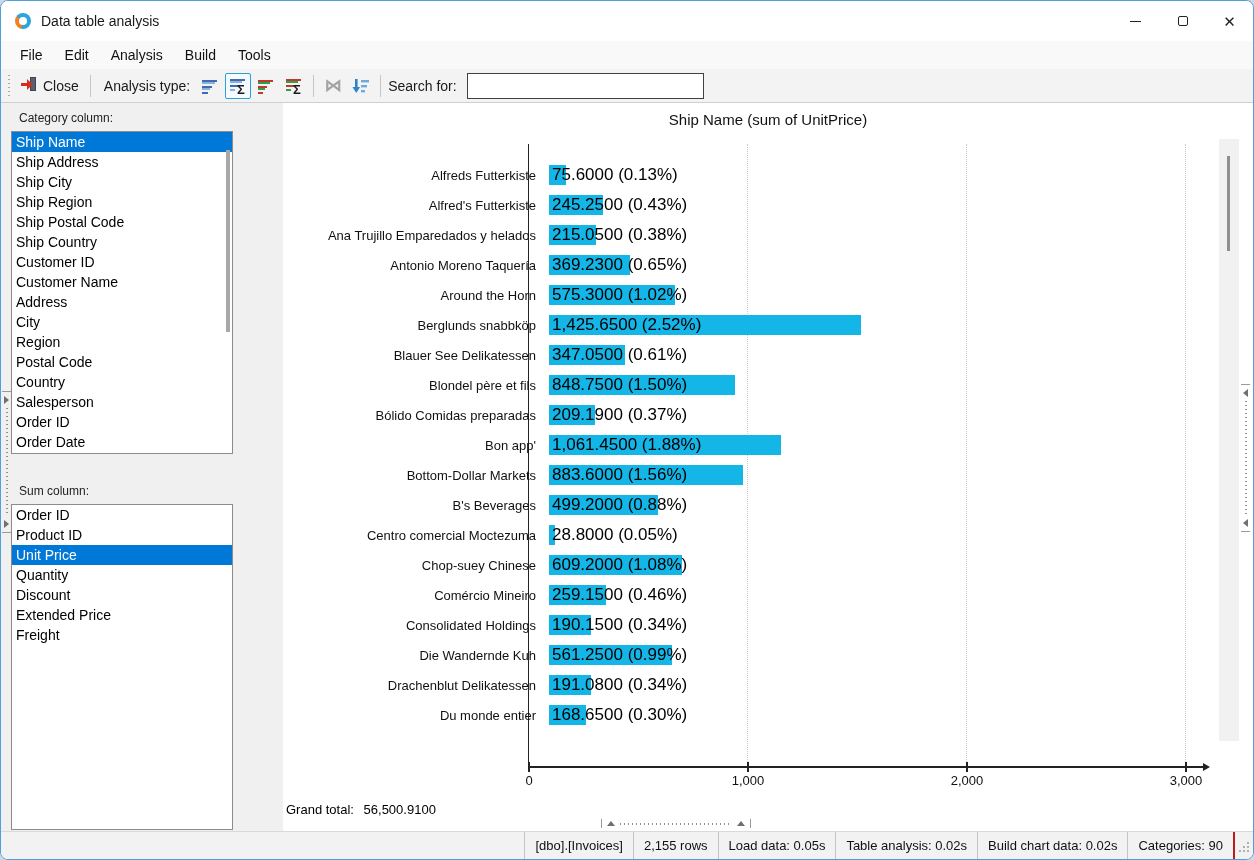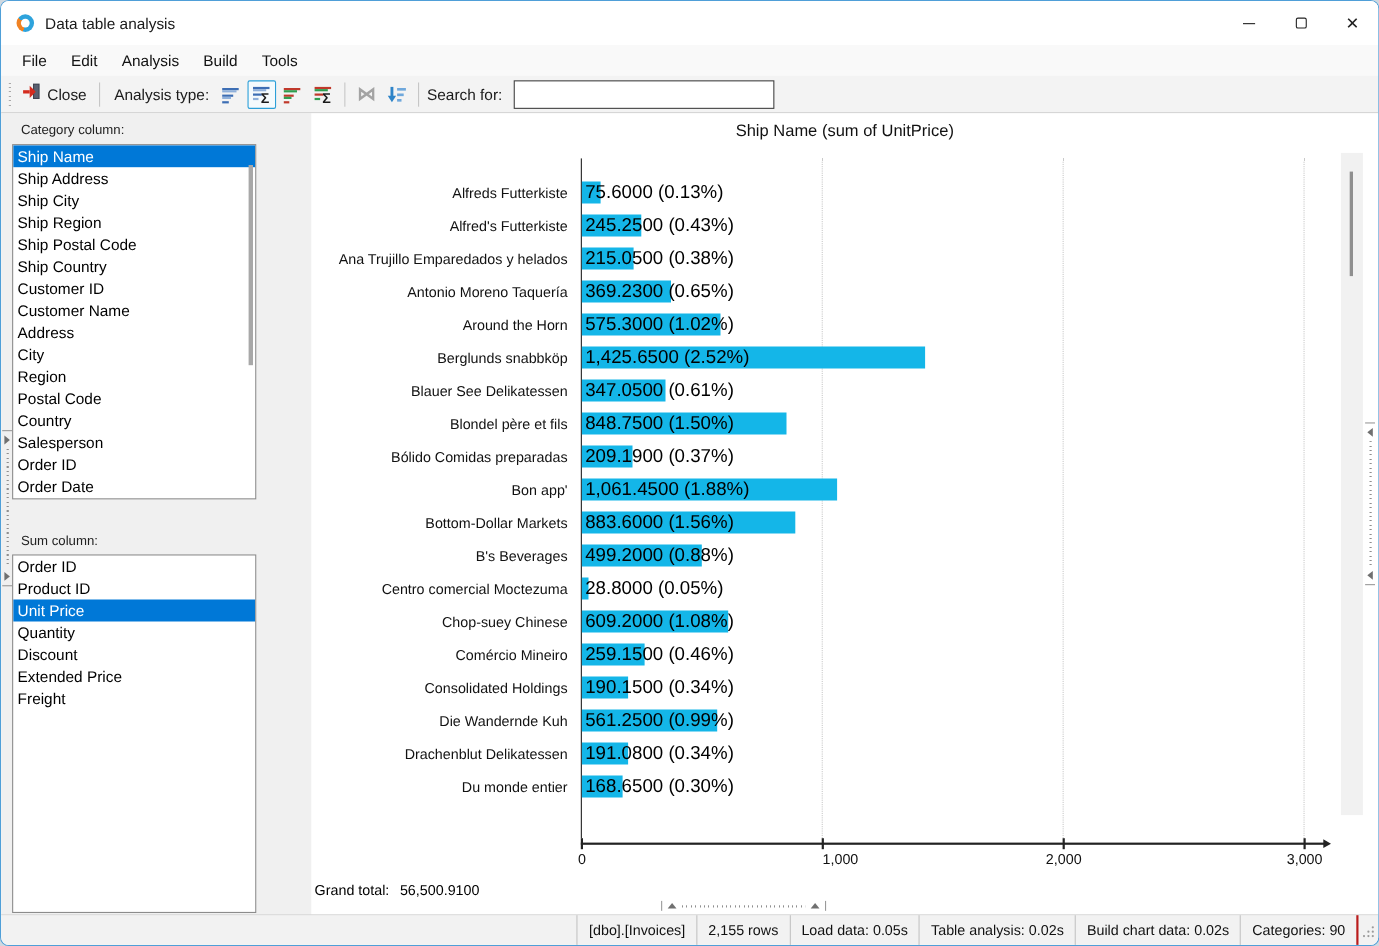--- a/index.html
+++ b/index.html
@@ -57,21 +57,21 @@
   .list-scroll-thumb { position:absolute; right:2px; top:18px; width:4px; height:182px; background:#a8a8a8; }
 
   .v-splitter-gap { width:8px; flex:0 0 auto; }
 
   
   .chart-panel { flex:1 1 auto; background:#fff; position:relative; overflow:hidden; }
   .chart-title { text-align:center; font-size:15px; color:#111; margin-top:8px; }
   .plot { position:relative; margin-top:16px; height:618px; }
   .y-axis-line { position:absolute; left:245px; top:0; bottom:0; width:1px; background:#222; }
   .gridline { position:absolute; top:0; bottom:0; width:0; border-left:1px dotted #c9c9c9; }
-  .chart-rows { position:relative; padding-top:16px; }
+  .chart-rows { position:relative; padding-top:16px;margin-left:20px; }
   .chart-row { height:30px; display:flex; align-items:center; }
   .cat-label { width:239px; flex:0 0 auto; text-align:right; padding-right:6px;
     font-size:13px; color:#111; white-space:nowrap; }
   .bar-area { flex:1 1 auto; position:relative; height:20px; margin-left:7px; }
   .bar { height:20px; background:#14b6e8; }
   .bar-value { position:absolute; left:3px; top:0; line-height:20px; font-size:17px; color:#000; white-space:nowrap; }
 
   .axis { position:relative; margin-left:245px; height:30px; }
   .axis-line { position:absolute; left:0; top:4px; width:676px; border-top:2px solid #222; }
   .axis-arrow { position:absolute; left:675px; top:1px; width:0; height:0;
@@ -409,21 +409,21 @@
             </div>
           </div>
       </div>
 
       <div class="axis">
           <div class="axis-line"></div>
           <div class="axis-arrow"></div>
           <div class="axis-tick" style="left: 0px;"></div>
           <div class="axis-tick-label" style="left: 1px;">0</div>
           <div class="axis-tick" style="left: 219px;"></div>
-          <div class="axis-tick-label" style="left: 236px;">1,000</div>
+          <div class="axis-tick-label" style="left: 220px;">1,000</div>
           <div class="axis-tick" style="left: 438px;"></div>
           <div class="axis-tick-label" style="left: 439px;">2,000</div>
           <div class="axis-tick" style="left: 657px;"></div>
           <div class="axis-tick-label" style="left: 658px;">3,000</div>
         </div>
 
       <div class="grand-total">
         <span>Grand total:</span>
         <span style="margin-left:6px;">56,500.9100</span>
       </div>

